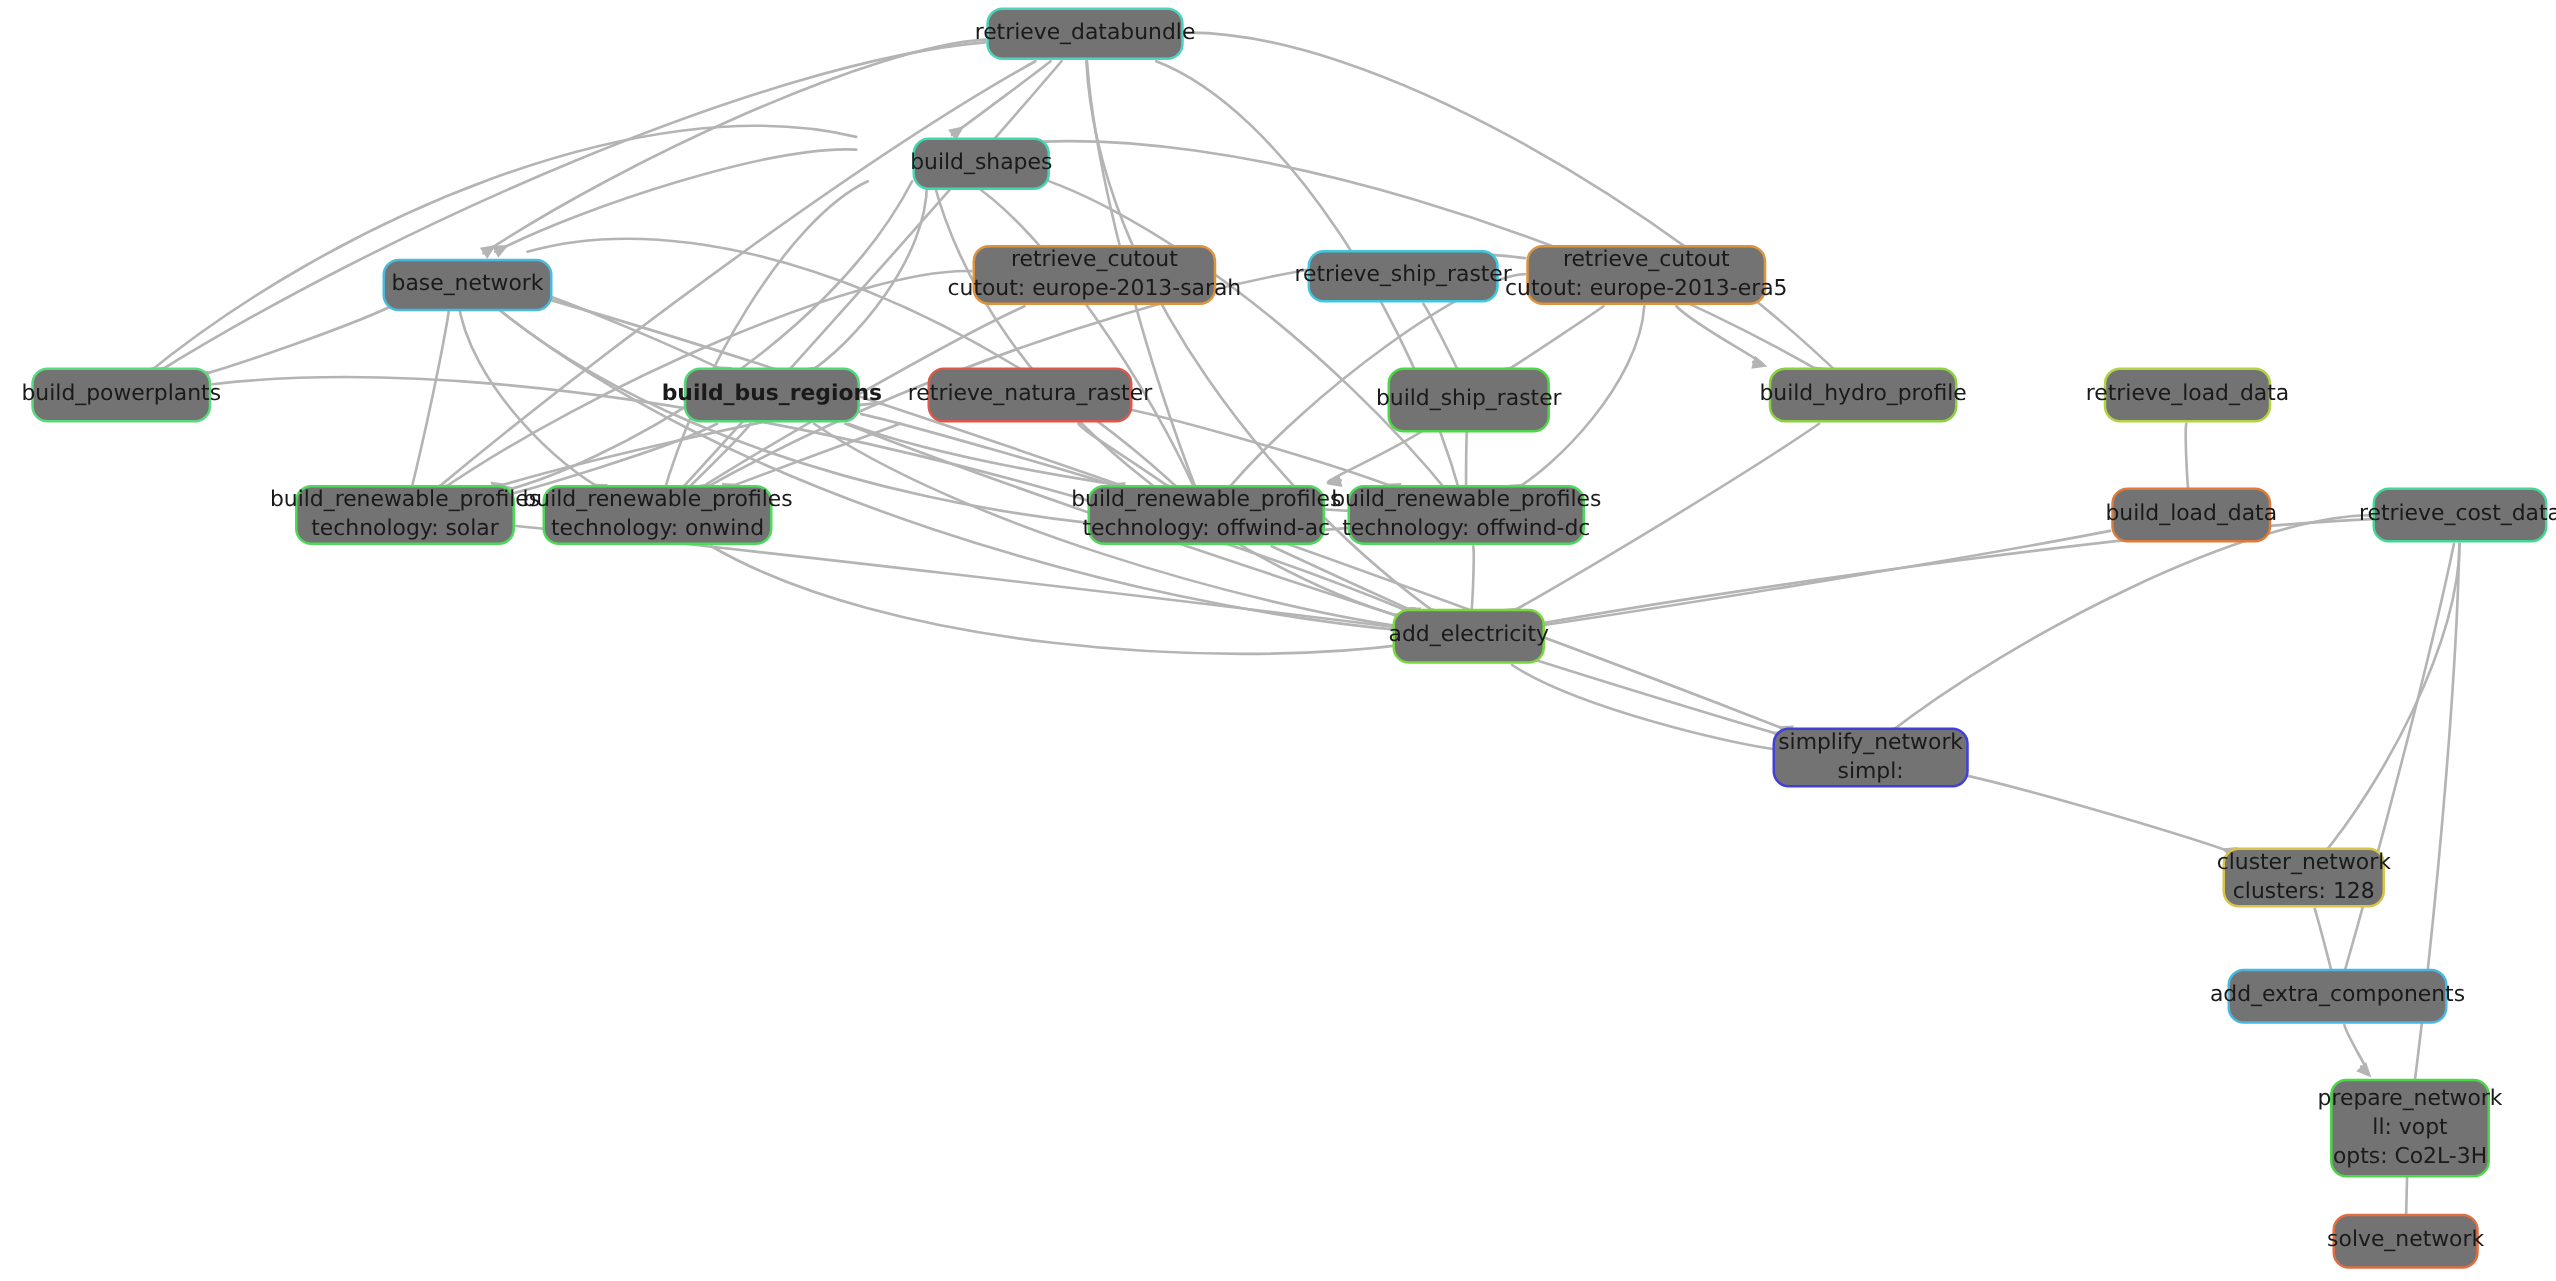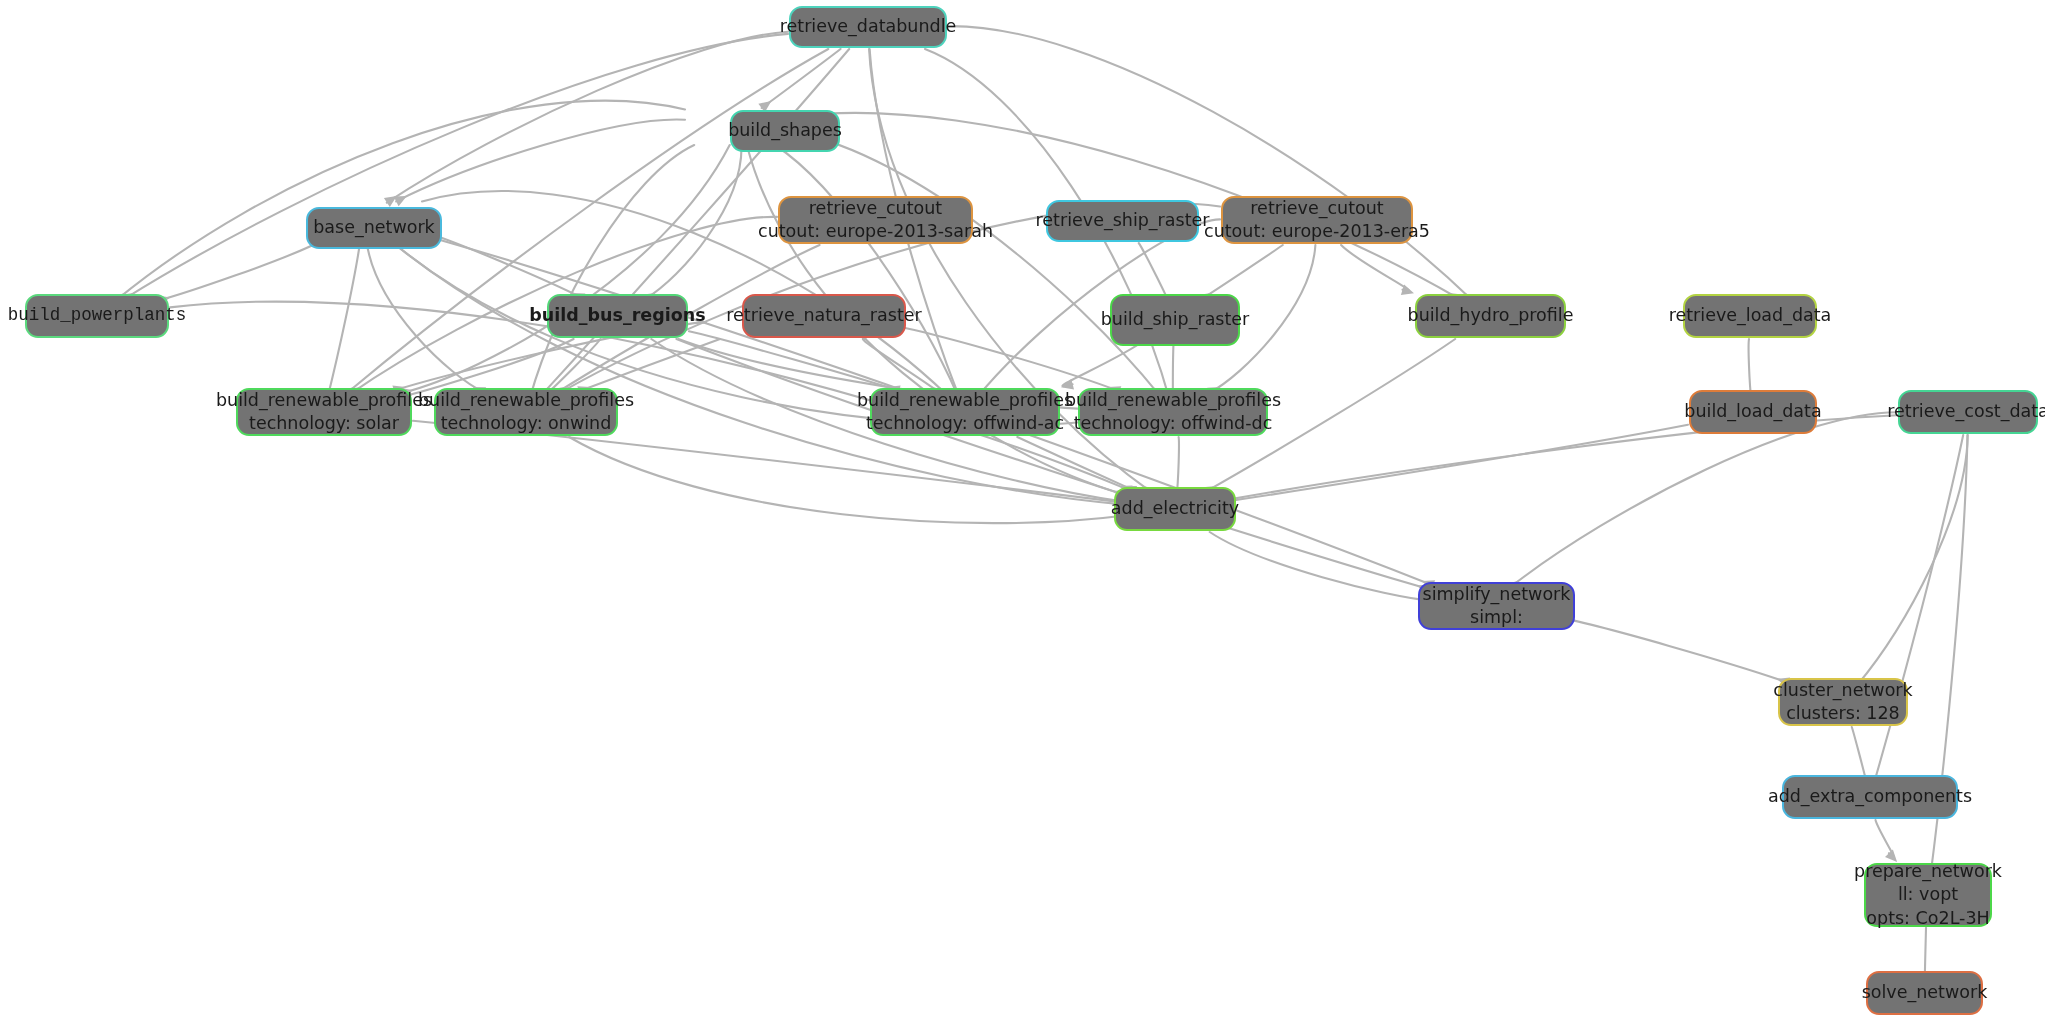--- a/index.html
+++ b/index.html
@@ -196,21 +196,21 @@
       <span class="nl">retrieve_cutout</span>
       <span class="nl">cutout: europe-2013-sarah</span>
     </div>
     <div class="dag-node" style="left: 1046px; top: 200px; width: 153px; height: 42px; border-color: rgb(63, 199, 224);">
       <span class="nl">retrieve_ship_raster</span>
     </div>
     <div class="dag-node" style="left: 1221px; top: 196px; width: 192px; height: 48px; border-color: rgb(221, 148, 64);">
       <span class="nl">retrieve_cutout</span>
       <span class="nl">cutout: europe-2013-era5</span>
     </div>
-    <div class="dag-node" style="left: 25px; top: 294px; width: 144px; height: 44px; border-color: rgb(91, 217, 126); font-family: Liberation Mono, monospace;">
+    <div class="dag-node" style="left: 25px; top: 294px; width: 144px; height: 44px; border-color: rgb(91, 217, 126);">
       <span class="nl">build_powerplants</span>
     </div>
     <div class="dag-node" style="left: 547px; top: 294px; width: 141px; height: 44px; border-color: rgb(83, 215, 120); font-weight: bold;">
       <span class="nl">build_bus_regions</span>
     </div>
     <div class="dag-node" style="left: 707px; top: 294px; width: 164px; height: 44px; border-color: rgb(217, 88, 75); margin-left: 35px;">
       <span class="nl">retrieve_natura_raster</span>
     </div>
     <div class="dag-node" style="left: 1110px; top: 294px; width: 130px; height: 52px; border-color: rgb(76, 215, 73);">
       <span class="nl">build_ship_raster</span>
@@ -250,21 +250,21 @@
       <span class="nl">simplify_network</span>
       <span class="nl">simpl:</span>
     </div>
     <div class="dag-node" style="left: 1778px; top: 678px; width: 130px; height: 48px; border-color: rgb(216, 196, 73);">
       <span class="nl">cluster_network</span>
       <span class="nl">clusters: 128</span>
     </div>
     <div class="dag-node" style="left: 1782px; top: 775px; width: 176px; height: 44px; border-color: rgb(74, 182, 222);">
       <span class="nl">add_extra_components</span>
     </div>
-    <div class="dag-node" style="left: 1864px; top: 863px; width: 128px; height: 64px; border-color: rgb(76, 215, 73);">
+    <div class="dag-node" style="left: 1864px; top: 863px; width: 128px; height: 79px; border-color: rgb(76, 215, 73);">
       <span class="nl">prepare_network</span>
       <span class="nl">ll: vopt</span>
       <span class="nl">opts: Co2L-3H</span>
     </div>
     <div class="dag-node" style="left: 1866px; top: 971px; width: 117px; height: 44px; border-color: rgb(221, 111, 67);">
       <span class="nl">solve_network</span>
     </div>
   </div>
 
 </body></html>

